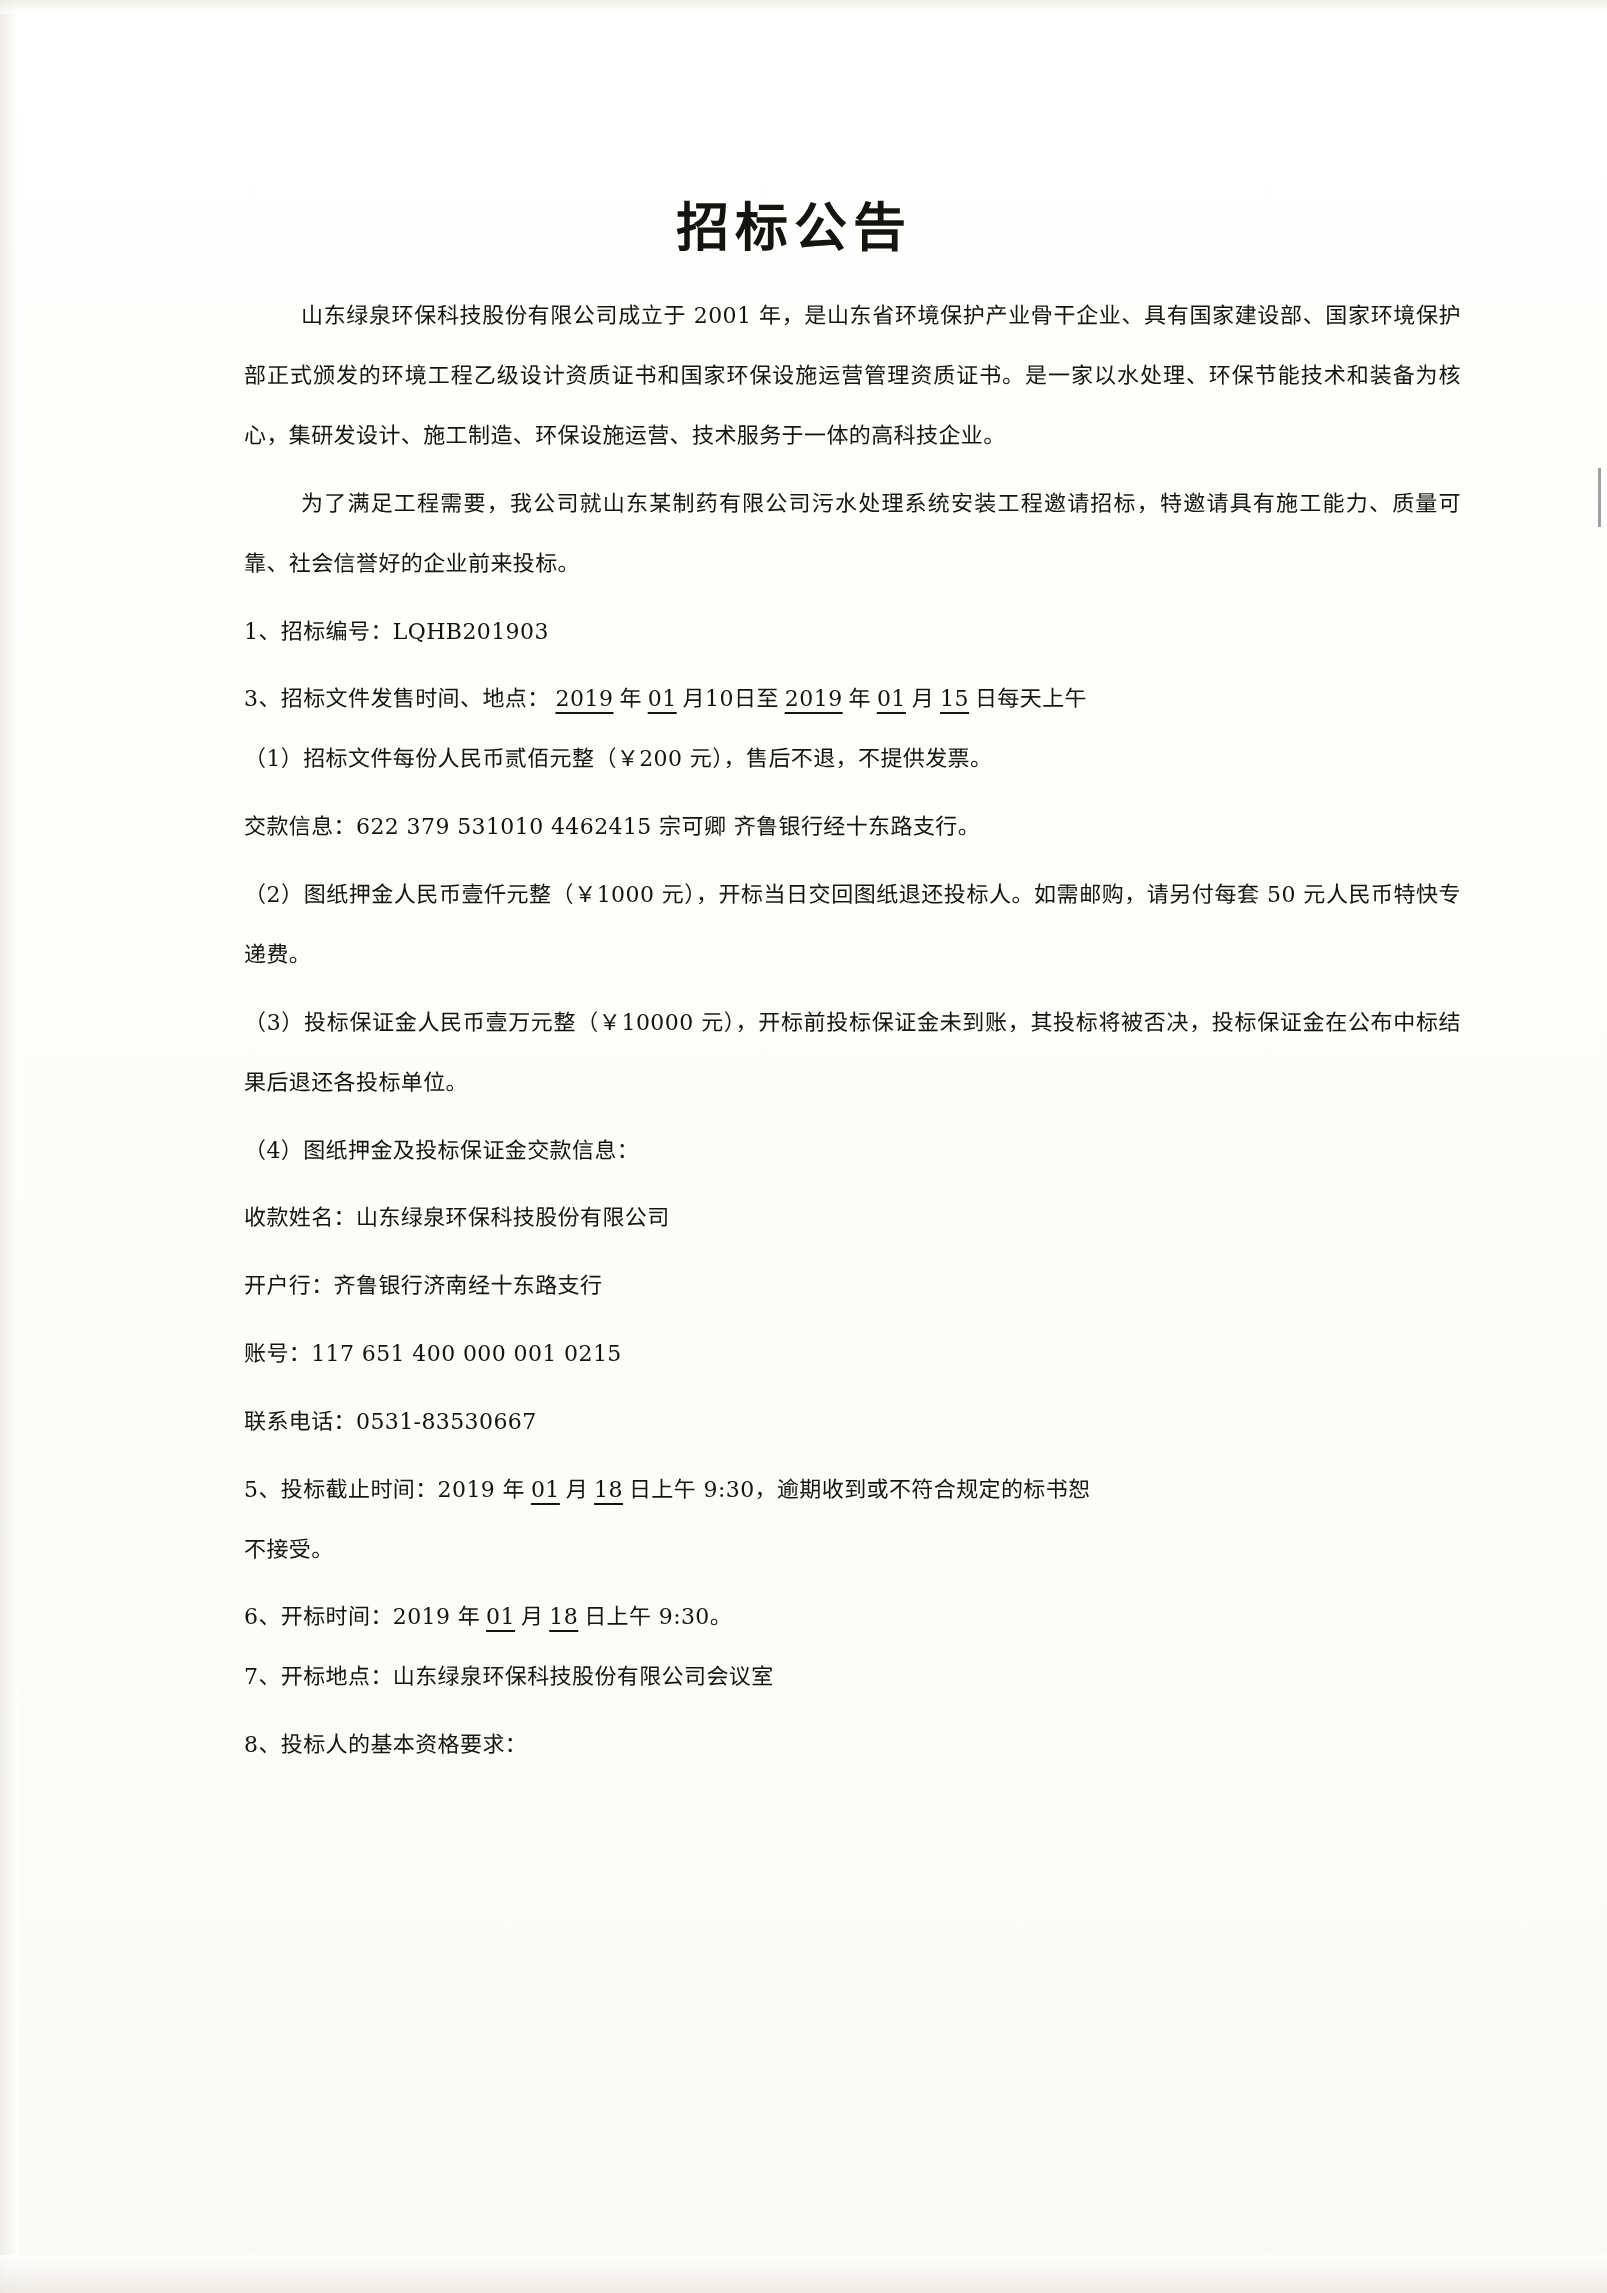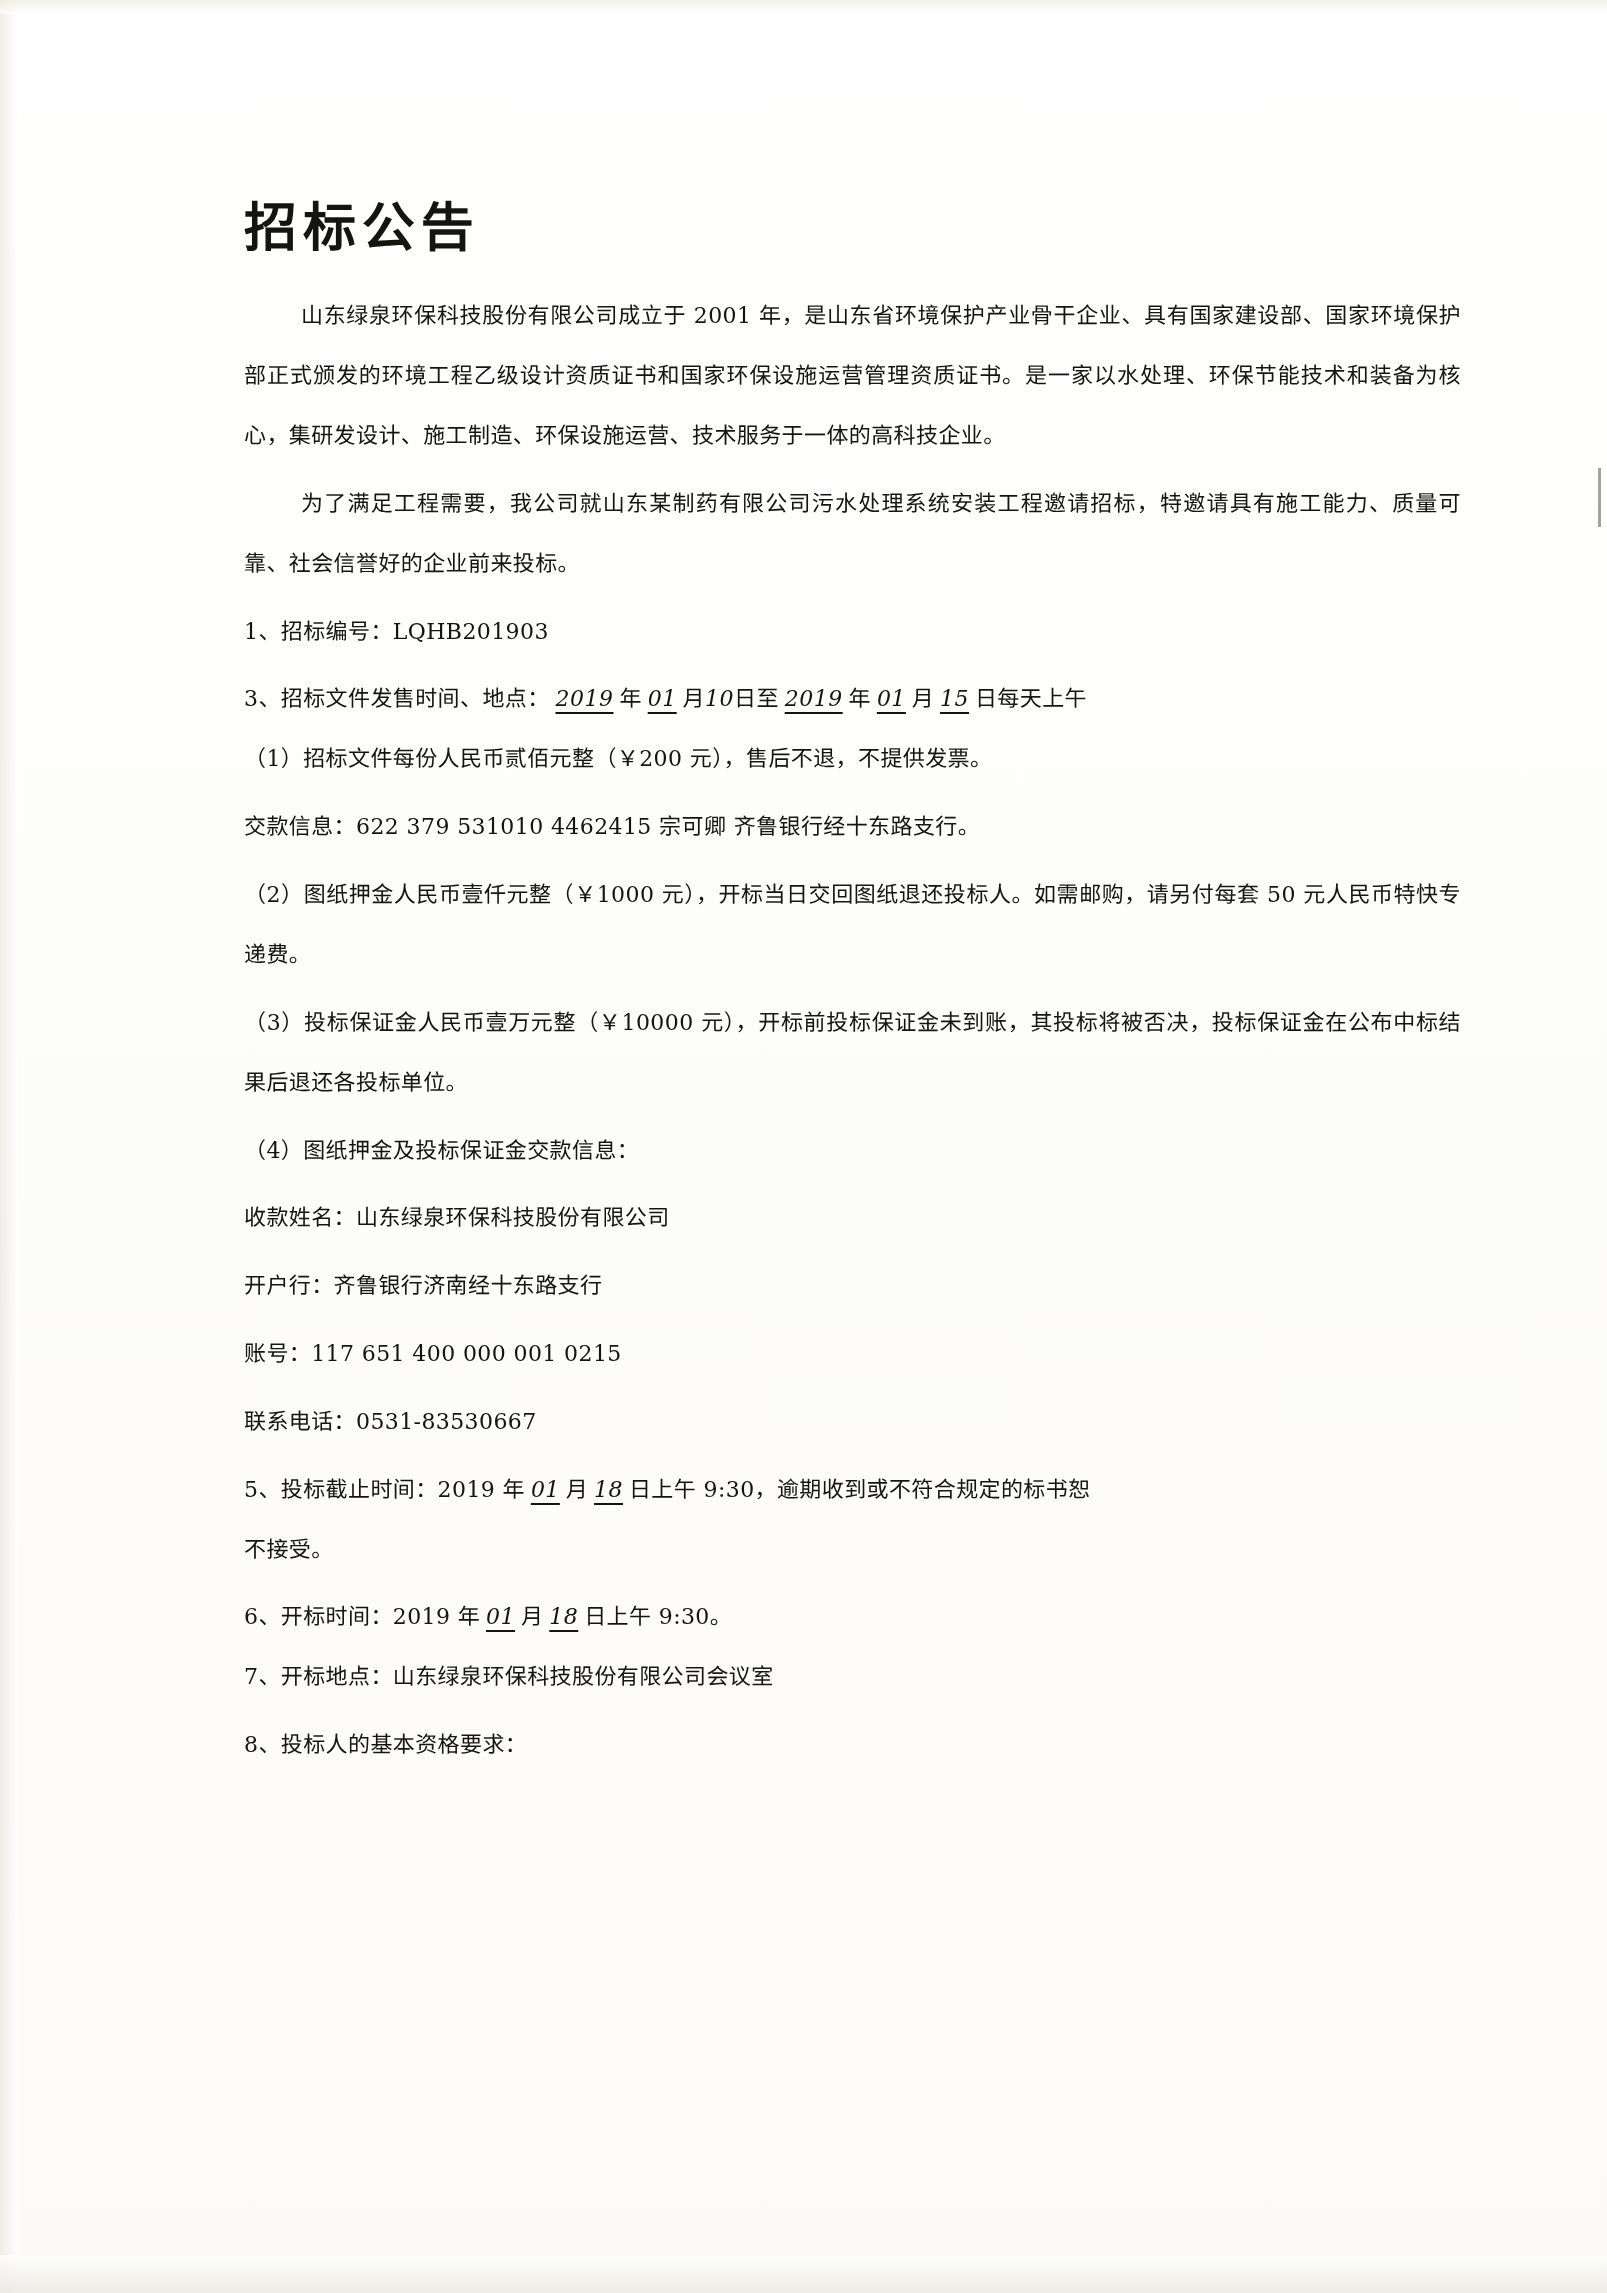--- a/index.html
+++ b/index.html
@@ -22,20 +22,21 @@
     position: absolute;
     inset: 0;
     background: linear-gradient(180deg, #ffffff 0%, #fdfdfa 40%, #fbfaf6 100%);
     pointer-events: none;
   }
   .content {
     position: relative;
     padding: 185px 146px 0 244px;
   }
   .doc-title {
+    text-align: center;
     font-size: 53px;
     letter-spacing: 5.9px;
     font-weight: 700;
     margin: 0 0 25px 0;
     padding-right: 117px;
     font-family: "DejaVu Serif", "Liberation Serif", serif;
   }
   p.para {
     margin: 0 0 7.8px 0;
     font-size: 22px;
@@ -50,21 +51,20 @@
     margin: 0;
   }
   .u {
     text-decoration: underline;
     text-underline-offset: 5.9px;
     padding: 0 5.9px;
   }
   .mono-num {
     font-family: "DejaVu Serif", "Liberation Serif", serif;
     letter-spacing: 0.5px;
-    font-style: italic;
   }
   .edge-mark {
     position: absolute;
     right: 5.9px;
     top: 468px;
     width: 2.9px;
     height: 59px;
     background: #555;
     opacity: .55;
   }

